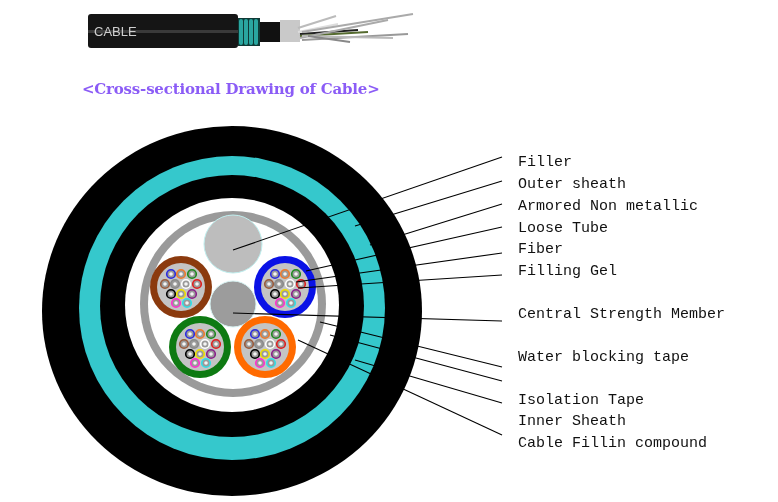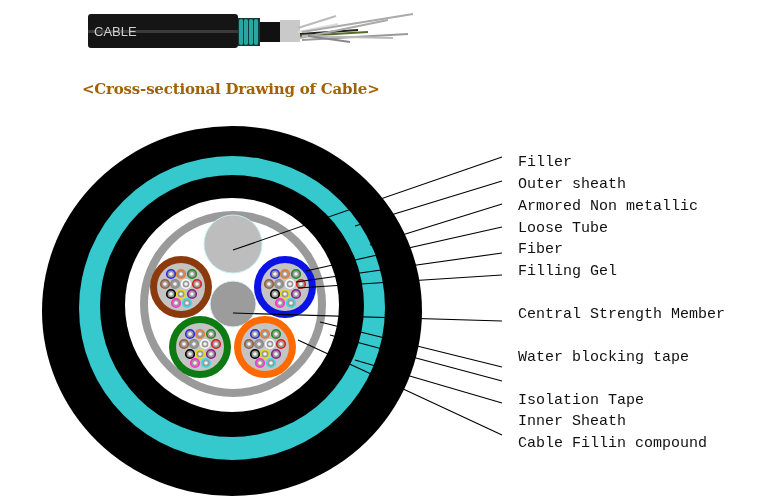--- a/index.html
+++ b/index.html
@@ -1,18 +1,18 @@
 <!DOCTYPE html>
 <html><head>
 <meta charset="utf-8">
 <style>
   html, body { margin: 0; padding: 0; background: #ffffff; }
   body { width: 778px; height: 502px; position: relative; overflow: hidden; font-family: "DejaVu Sans", sans-serif; }
   #photo { position: absolute; left: 88px; top: 6px; width: 330px; height: 50px; }
-  #title { position: absolute; left: 82px; top: 80px; font-family: "DejaVu Serif", serif; font-weight: bold; font-size: 15px; color: #a16207; letter-spacing: -0.2px; white-space: nowrap; }
+  #title { position: absolute; left: 82px; top: 80px; font-family: "DejaVu Serif", serif; font-weight: bold; font-size: 15px; color: #8b5cf6; letter-spacing: -0.2px; white-space: nowrap; }
   #diagram { position: absolute; left: 0; top: 0; width: 778px; height: 502px; }
   .label { font-family: "Liberation Mono", "DejaVu Sans Mono", monospace; font-size: 15px; fill: #111; }
 </style>
 </head>
 <body>
 
 <svg id="photo" viewBox="0 0 330 50">
   <rect x="0" y="8" width="150" height="34" rx="3" fill="#151515"></rect>
   <rect x="0" y="24" width="150" height="3" fill="#3a3a3a"></rect>
   <text x="6" y="30" font-family="Liberation Sans, sans-serif" font-size="13" fill="#cfcfcf">CABLE</text>

